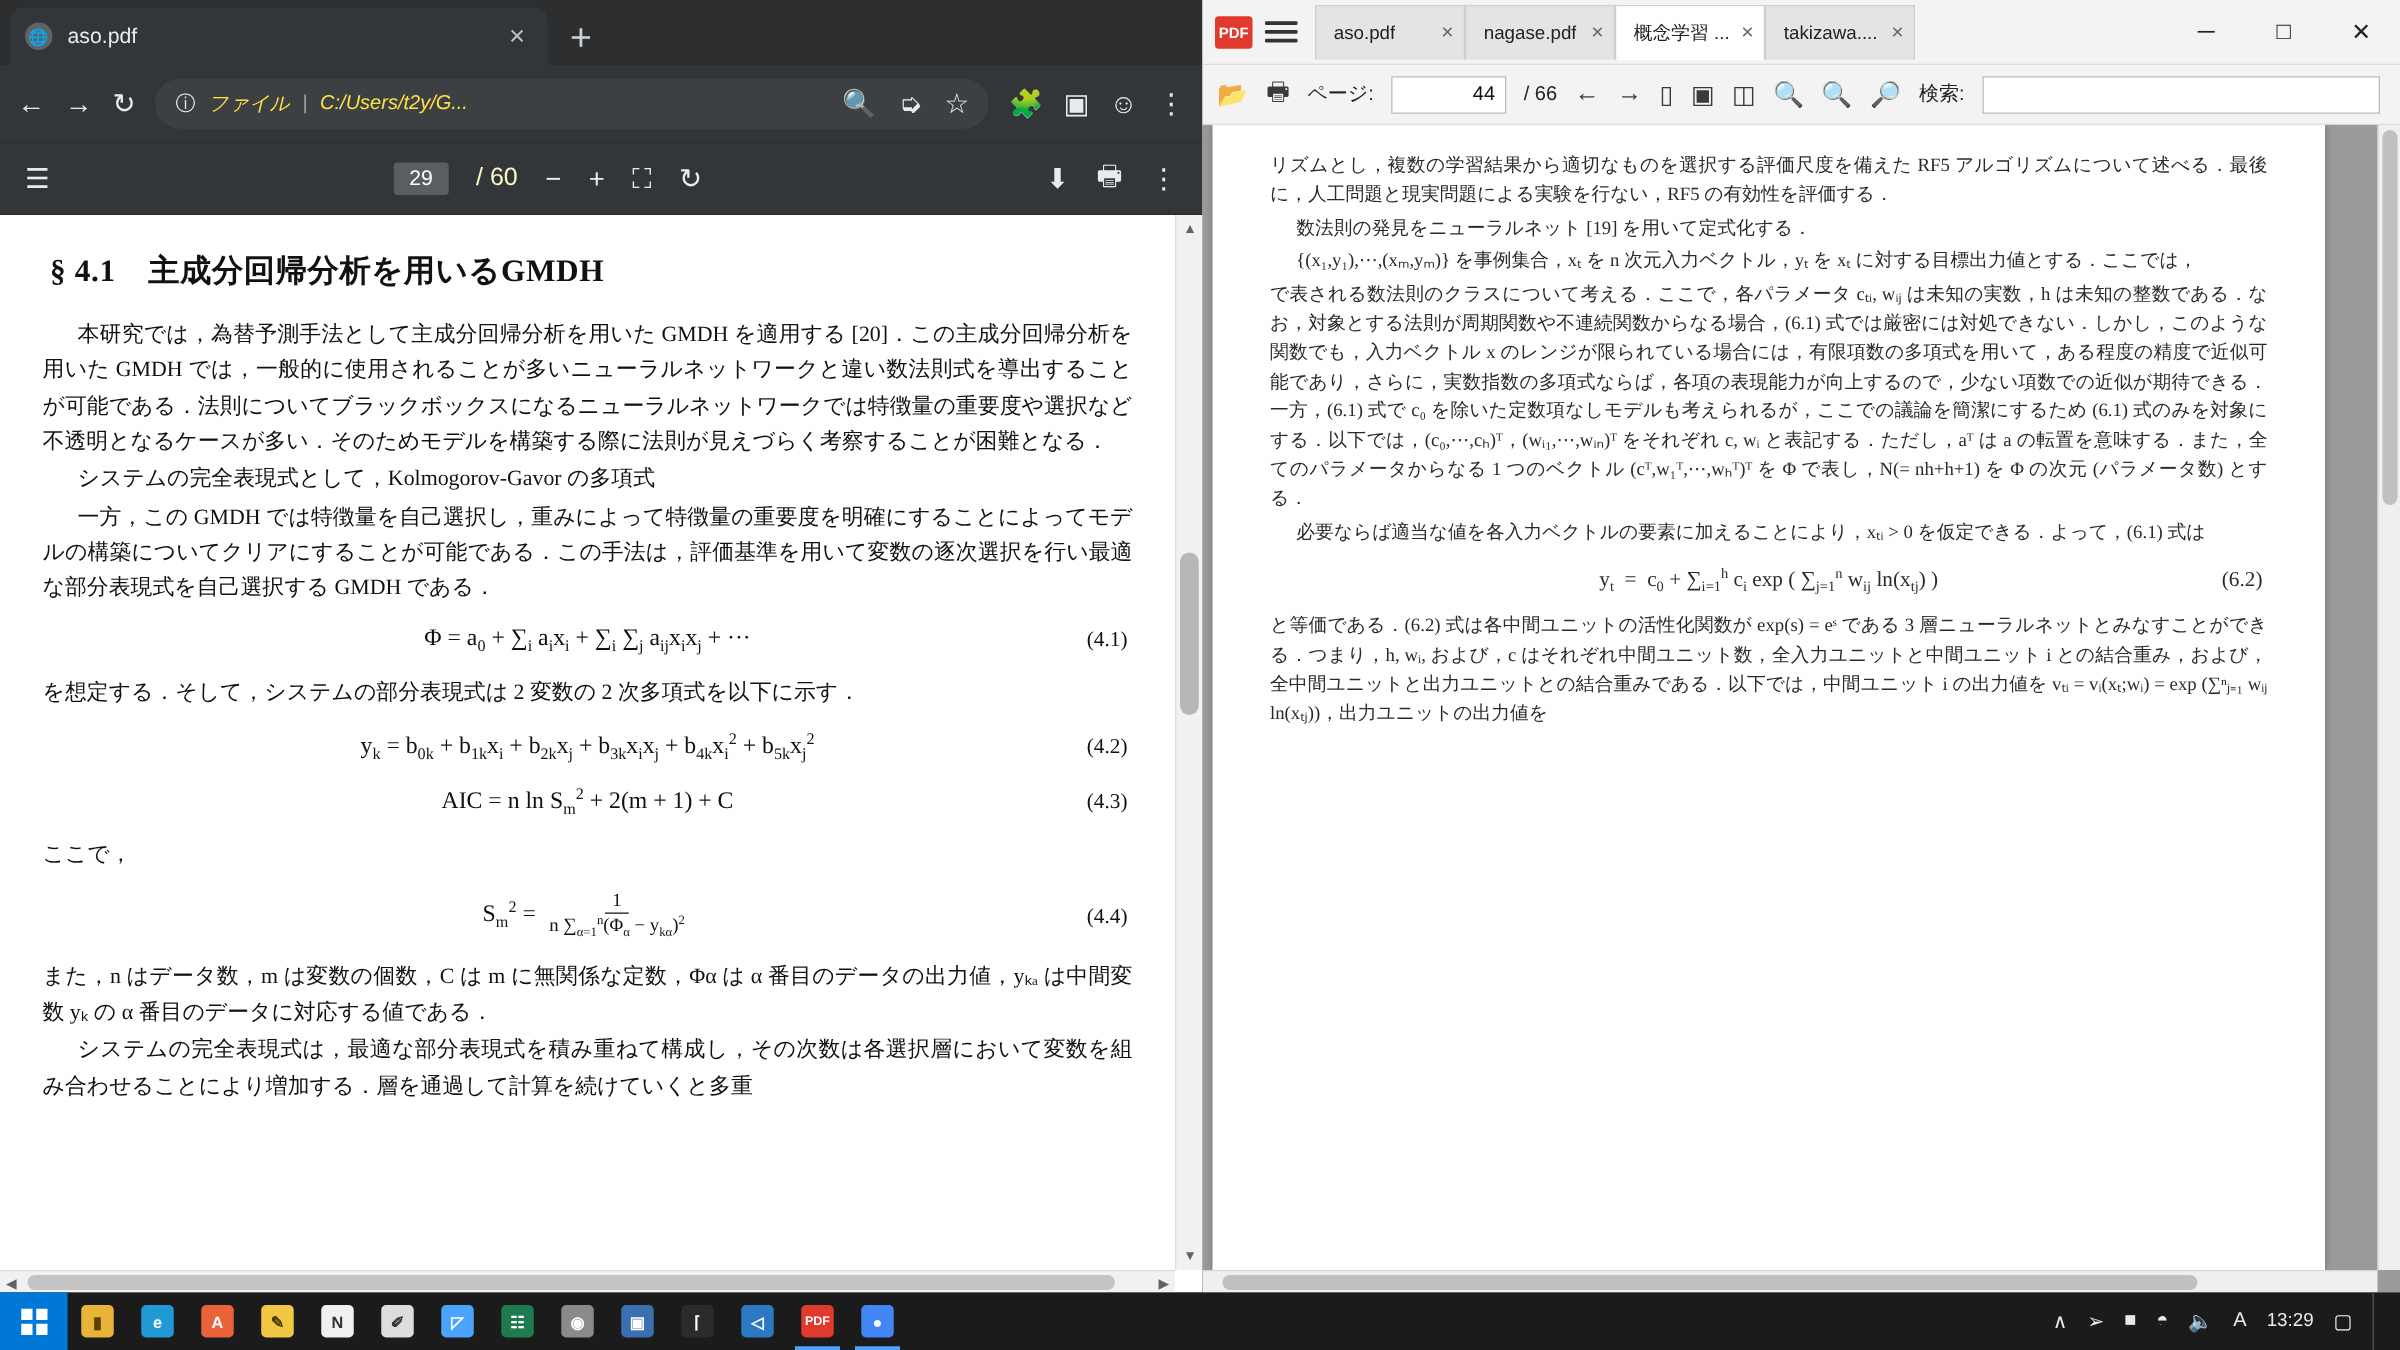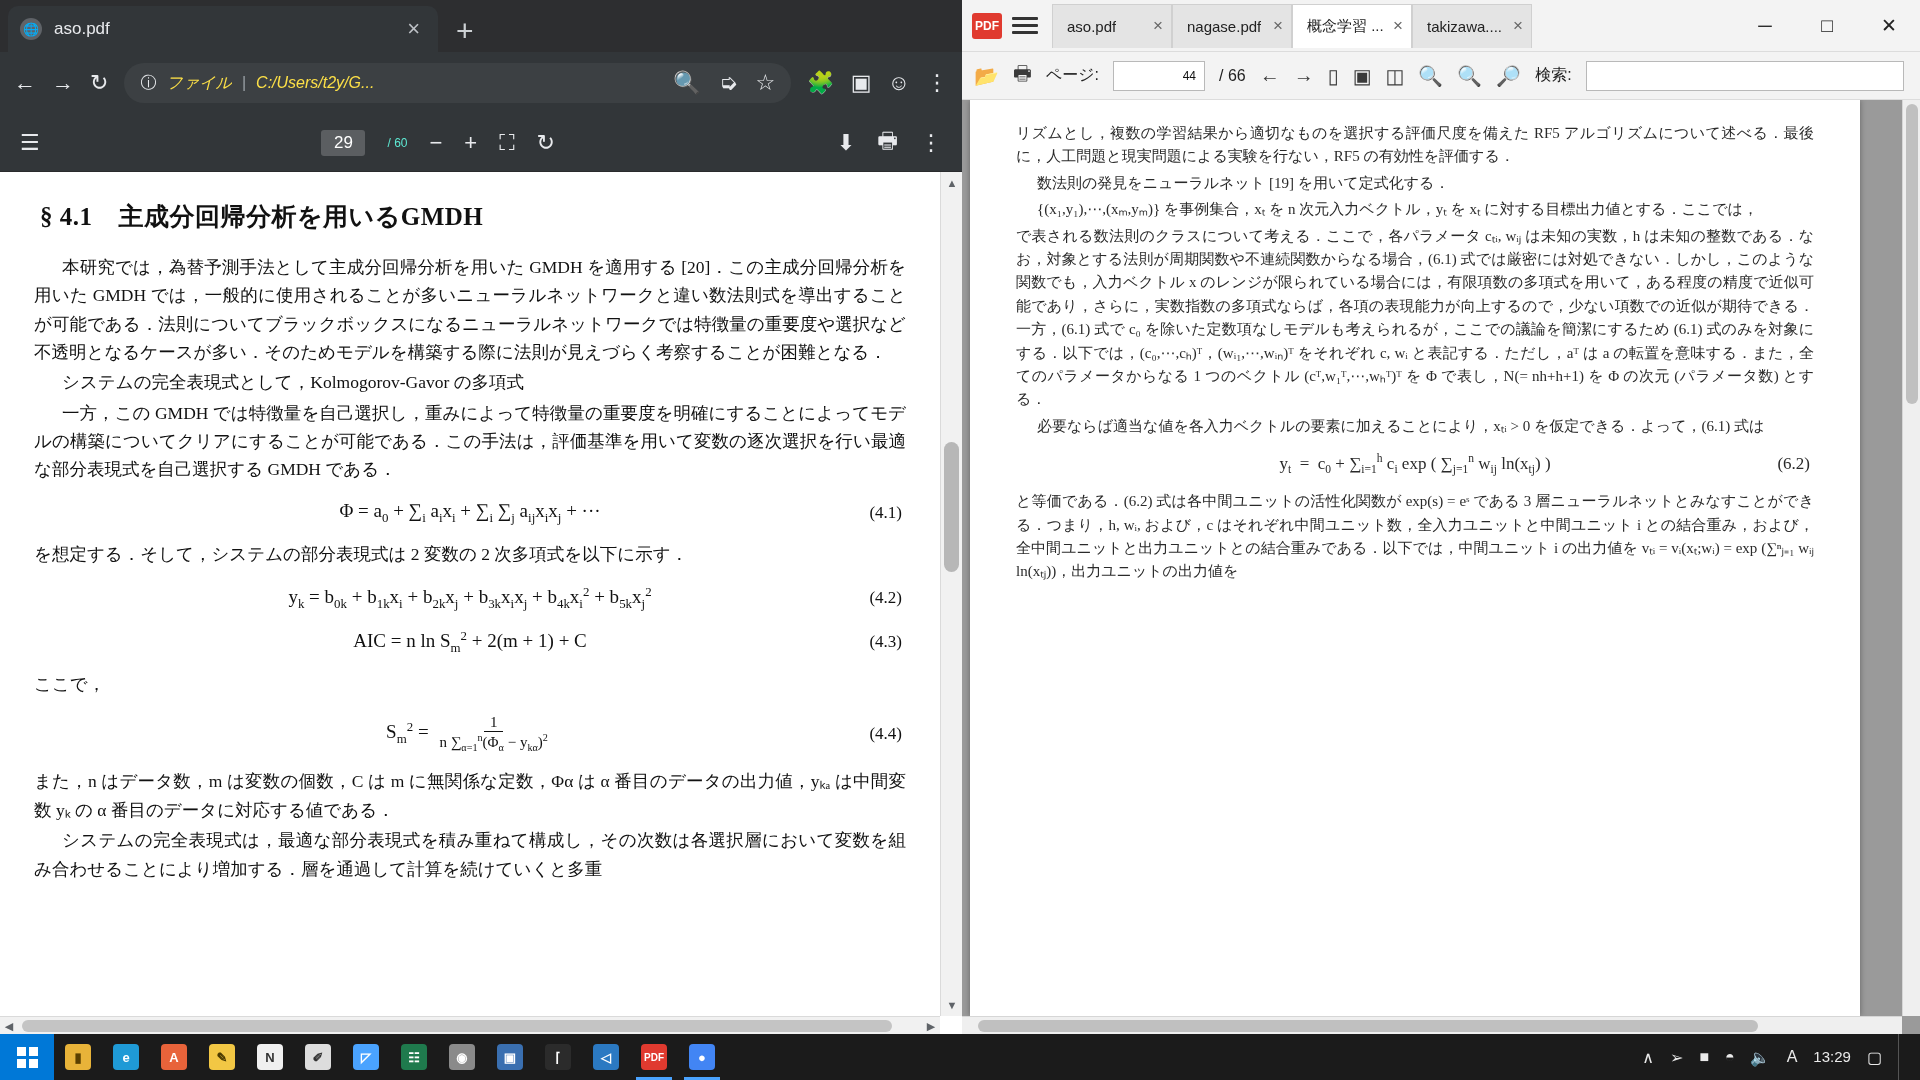--- a/index.html
+++ b/index.html
@@ -46,21 +46,21 @@
   .omni-text { color: #fde047; white-space: nowrap; overflow: hidden; font-style: italic; }
   .omni-right { margin-left: auto; display: flex; gap: 18px; align-items: center; }
 
   .pdf-toolbar {
     height: 58px; background: #323639; display: flex; align-items: center; padding: 0 20px; gap: 22px;
     color: #e8eaed; border-bottom: 1px solid #2a2b2d;
   }
   .pdf-pagebox {
     background: #5b5e61; color: #fff; font-size: 17px; padding: 3px 10px; border-radius: 3px; min-width: 44px; text-align: center;
   }
-  .pdf-pagetotal { color: #5eead4; font-size: 12px; }
+  .pdf-pagetotal { color: #fef9c3; font-size: 20px; }
   .pdf-spacer { flex: 1; }
 
   .chrome-page {
     flex: 1; background: #ffffff; position: relative; overflow: hidden;
   }
   .doc {
     position: absolute; left: 0; right: 22px; top: 0; bottom: 18px;
     padding: 24px 34px 0 34px; background: #fff; color: #111;
     font-family: "Liberation Serif", serif;
   }
@@ -112,21 +112,21 @@
   .win-ctrls { margin-left: auto; display: flex; height: 52px; }
   .win-btn { width: 62px; display: flex; align-items: center; justify-content: center; font-size: 19px; color: #222; cursor: pointer; }
 
   .pdfwin-toolbar {
     height: 48px; background: #f3f3f3; border-bottom: 1px solid #dcdcdc;
     display: flex; align-items: center; gap: 14px; padding: 0 12px; font-size: 16px; color: #222;
   }
   .pdfwin-toolbar .ti { font-size: 20px; color: #3a3a3a; cursor: pointer; }
   .pagefield {
     width: 92px; height: 30px; background: #fff; border: 1px solid #b9b9b9; text-align: right;
-    padding: 0 8px; font-size: 12px; line-height: 28px; color: #111;
+    padding: 0 8px; font-size: 16px; line-height: 28px; color: #111;
   }
   .searchfield {
     flex: 1; height: 30px; background: #fff; border: 1px solid #b9b9b9; margin-right: 4px;
   }
   .pdfwin-body { flex: 1; position: relative; background: #9a9a9a; overflow: hidden; }
   .pdfpage {
     position: absolute; left: 8px; top: 0; width: 890px; bottom: 18px; background: #fff;
     padding: 22px 46px; font-family: "Liberation Serif", serif; color: #2a2a2a; font-size: 15px;
     box-shadow: 0 0 6px rgba(0,0,0,.35);
   }

